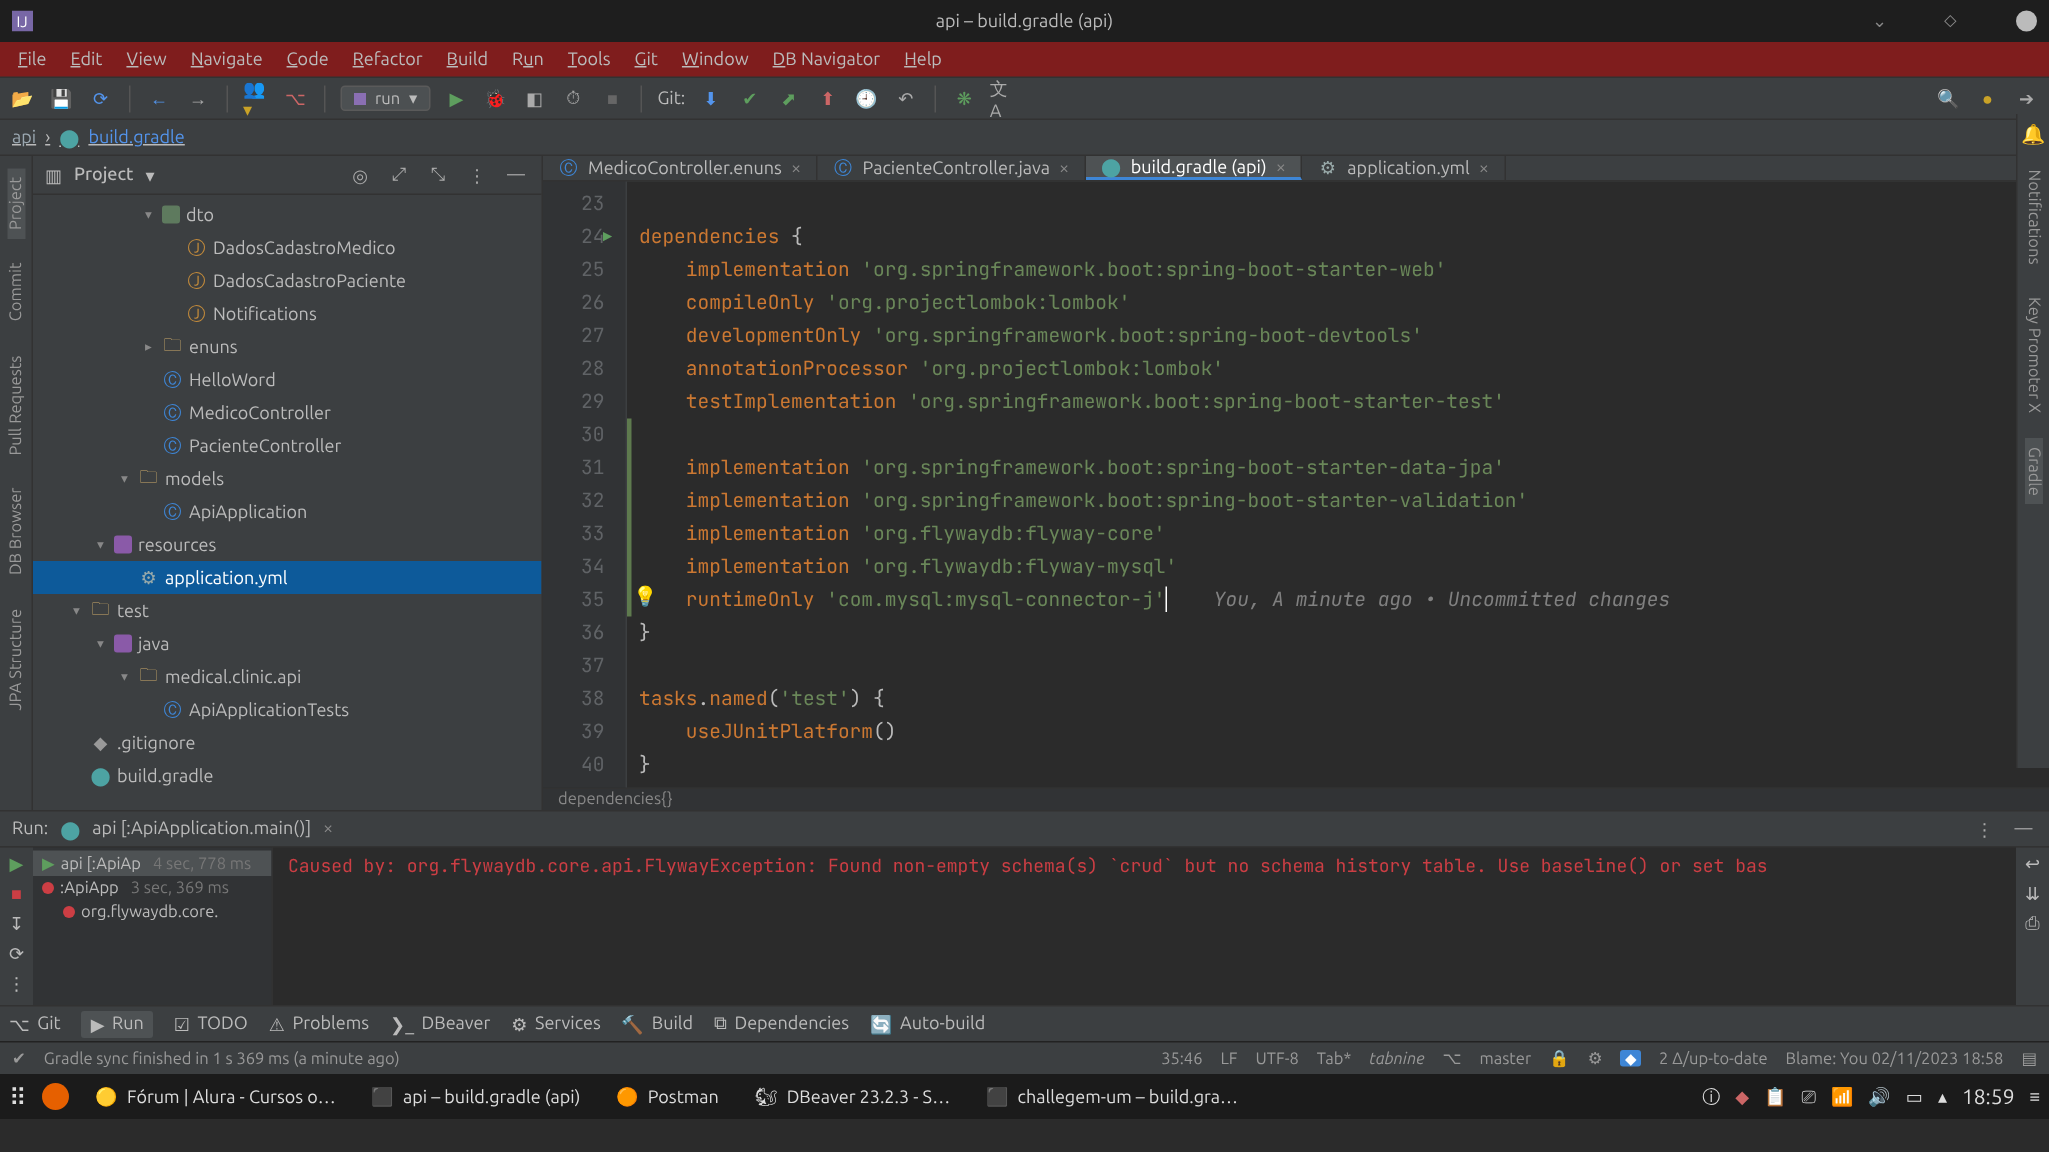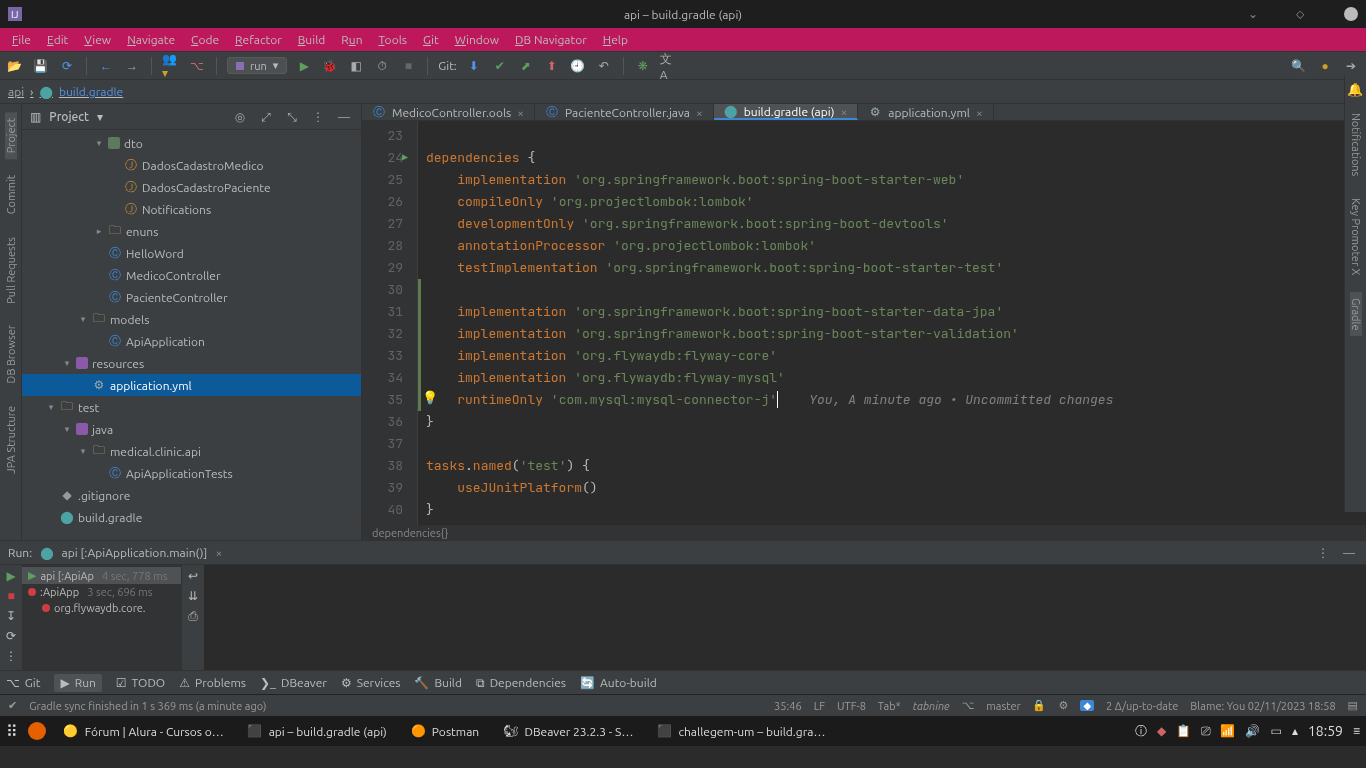--- a/index.html
+++ b/index.html
@@ -20,21 +20,21 @@
     align-items: center;
     justify-content: center;
     position: relative;
   }
   .titlebar .icon-left { position:absolute; left:8px; display:flex; gap:6px; align-items:center;}
   .titlebar .icon-right { position:absolute; right:8px; display:flex; gap:10px; align-items:center;}
   .titlebar-icon-btn { width:38px; height:14px; color:#888; }
   .close-circle{ width:14px;height:14px;border-radius:50%;background:#bbb; }
   .menubar {
     height: 24px;
-    background: #be185d;
+    background: #7f1d1d;
     border-bottom: 1px solid #323232;
     display:flex; align-items:center; padding:0 6px; gap:4px;
   }
   .menubar span { padding:2px 6px; cursor:pointer; }
   .menubar span u { text-decoration: underline; }
   .toolbar {
     height: 28px;
     background: #3c3f41;
     border-bottom: 1px solid #323232;
     display:flex; align-items:center; padding:0 6px; gap:8px;
@@ -302,21 +302,21 @@
           <span class="ic ic-gradle">⬤</span>
           <span>build.gradle</span>
         </div>
       </div>
   </div>
 
   <div class="editor-area">
     <div class="tabs-row" id="tabs">
         <div class="ed-tab">
           <span class="ic ic-class">Ⓒ</span>
-          <span>MedicoController.ools</span>
+          <span>MedicoController.enuns</span>
           <span class="x">×</span>
         </div>
         <div class="ed-tab">
           <span class="ic ic-class">Ⓒ</span>
           <span>PacienteController.java</span>
           <span class="x">×</span>
         </div>
         <div class="ed-tab active">
           <span class="ic ic-gradle">⬤</span>
           <span>build.gradle (api)</span>
@@ -390,27 +390,28 @@
   </div>
   <div class="run-tree" id="runtree">
       <div class="run-tree-row sel" style="padding-left: 6px;">
         <span class="play-tri">▶</span>
         <span>api [:ApiAp</span>
         <span style="color:#777;margin-left:4px">4 sec, 778 ms</span>
       </div>
       <div class="run-tree-row" style="padding-left: 6px;">
         <span class="red-dot"></span>
         <span>:ApiApp</span>
-        <span style="color:#777;margin-left:4px">3 sec, 696 ms</span>
+        <span style="color:#777;margin-left:4px">3 sec, 369 ms</span>
       </div>
       <div class="run-tree-row" style="padding-left: 20px;">
         <span class="red-dot"></span>
         <span>org.flywaydb.core.</span>
       </div>
     </div>
+  <div class="run-out">Caused by: org.flywaydb.core.api.FlywayException: Found non-empty schema(s) `crud` but no schema history table. Use baseline() or set bas</div>
   <div class="run-mm">
     <span>↩</span>
     <span>⇊</span>
     <span>⎙</span>
   </div>
 </div>
 
 <div class="bottom-tools" id="btools">
     <div class="item">
       <span>⌥</span>

